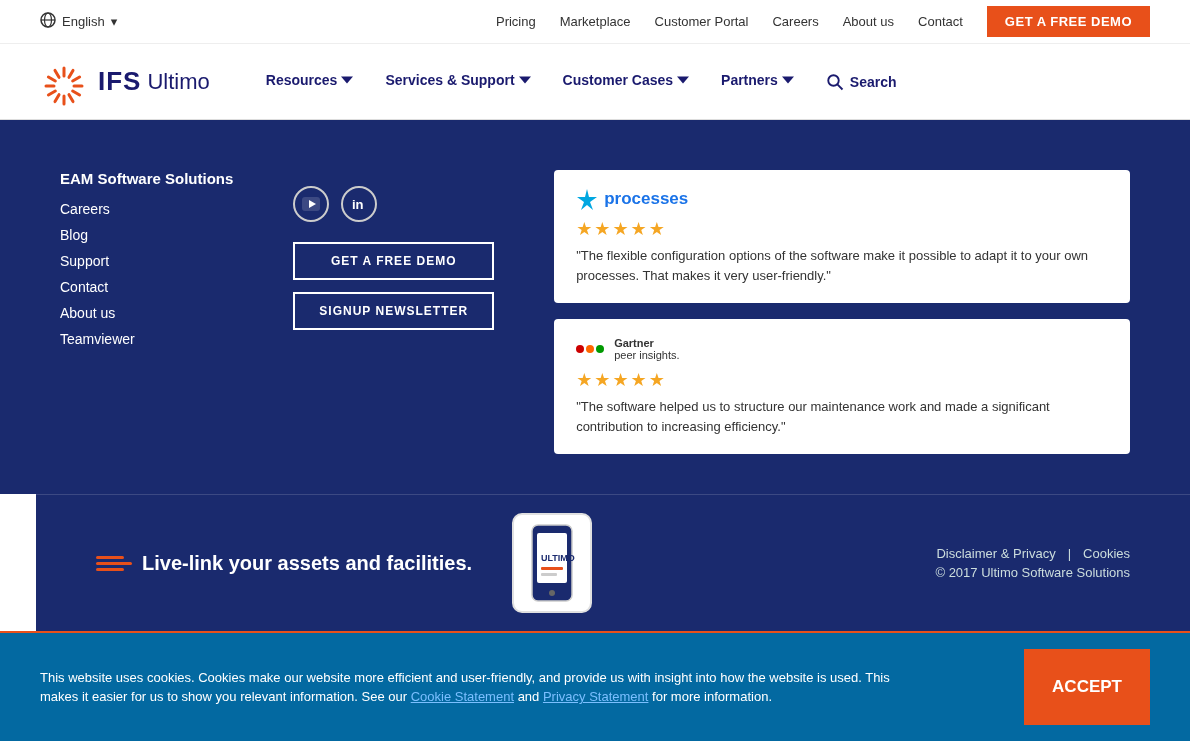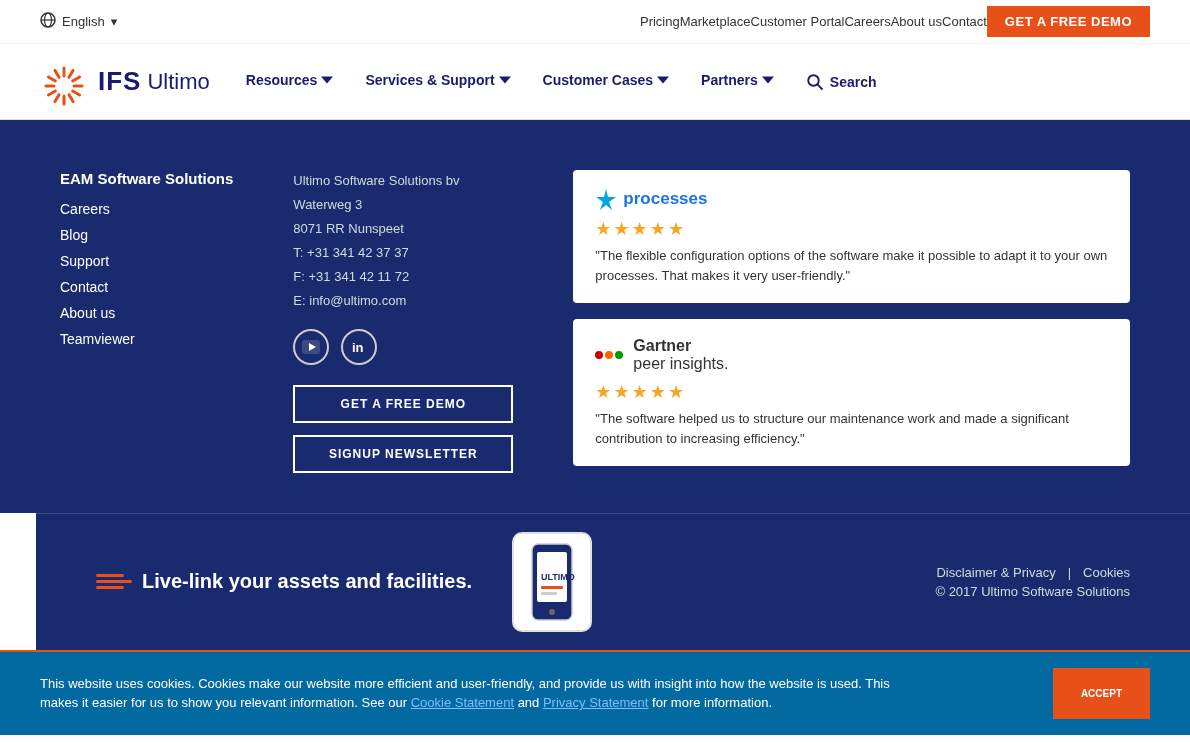--- a/index.html
+++ b/index.html
@@ -11,21 +11,21 @@
       border-bottom: 1px solid #eee;
       display: flex;
       align-items: center;
       justify-content: space-between;
       padding: 0 40px;
       height: 44px;
       font-size: 13px;
       color: #333;
     }
     .top-bar-left { display: flex; align-items: center; gap: 6px; cursor: pointer; }
-    .top-bar-right { display: flex; align-items: center; }
+    .top-bar-right { display: flex; align-items: center; gap: 24px; }
     .top-bar-right a { text-decoration: none; color: #333; font-size: 13px; }
     .btn-demo-top {
       background: #e8501a;
       color: #fff;
       border: none;
       padding: 8px 18px;
       font-size: 13px;
       font-weight: bold;
       cursor: pointer;
       letter-spacing: 0.5px;
@@ -37,21 +37,21 @@
       border-bottom: 1px solid #ddd;
       display: flex;
       align-items: center;
       padding: 0 40px;
       height: 76px;
       gap: 0;
     }
     .logo-area {
       display: flex;
       align-items: center;
-      margin-right: 20px;
+      margin-right: 40px;
       text-decoration: none;
     }
     .logo-icon {
       width: 48px;
       height: 48px;
       margin-right: 10px;
     }
     .logo-text {
       display: flex;
       align-items: center;
@@ -271,22 +271,22 @@
       font-size: 13px;
       line-height: 1.5;
       border-top: 2px solid #e8501a;
     }
     .cookie-text { flex: 1; max-width: 860px; }
     .cookie-text a { color: #7bbfff; text-decoration: underline; }
     .cookie-accept-btn {
       background: #e8501a;
       color: #fff;
       border: none;
-      padding: 20px 28px;
-      font-size: 10px;
+      padding: 28px 28px;
+      font-size: 17px;
       font-weight: bold;
       cursor: pointer;
       white-space: nowrap;
       margin-left: 30px;
     }
 
     
     .gartner-dots {
       display: flex;
       gap: 2px;
@@ -394,28 +394,20 @@
     <a>EAM Software Solutions</a>
     <a>Careers</a>
     <a>Blog</a>
     <a>Support</a>
     <a>Contact</a>
     <a>About us</a>
     <a>Teamviewer</a>
   </div>
 
   <div>
-    <div class="footer-address">
-      <p>Ultimo Software Solutions bv</p>
-      <p>Waterweg 3</p>
-      <p>8071 RR Nunspeet</p>
-      <p>T: +31 341 42 37 37</p>
-      <p>F: +31 341 42 11 72</p>
-      <p>E: info@ultimo.com</p>
-    </div>
     <div class="footer-social">
       <div class="social-btn">
 
         <svg width="18" height="14" viewBox="0 0 18 14" fill="#fff">
           <rect x="0" y="0" width="18" height="14" rx="3" fill="#fff" opacity="0.15"></rect>
           <polygon points="7,3 14,7 7,11" fill="#fff"></polygon>
         </svg>
       </div>
       <div class="social-btn">
         <svg width="16" height="16" viewBox="0 0 16 16" fill="#fff">
@@ -443,21 +435,21 @@
       <div class="review-text">"The flexible configuration options of the software make it possible to adapt it to your own processes. That makes it very user-friendly."</div>
     </div>
 
     <div class="review-card">
       <div class="review-logo">
         <div class="gartner-dots">
           <div class="gdot"></div>
           <div class="gdot gdot2"></div>
           <div class="gdot gdot3"></div>
         </div>
-        <span style="font-size:16px; font-weight:bold; color:#333; margin-left:4px;">Gartner<br><span style="font-weight:normal">peer insights.</span></span>
+        <span style="font-size:11px; font-weight:bold; color:#333; margin-left:4px;">Gartner<br><span style="font-weight:normal">peer insights.</span></span>
       </div>
       <div class="stars">★★★★★</div>
       <div class="review-text">"The software helped us to structure our maintenance work and made a significant contribution to increasing efficiency."</div>
     </div>
   </div>
 </div>
 
 <div class="bottom-band">
   <div class="bottom-band-left">
     <div class="lines-icon">

